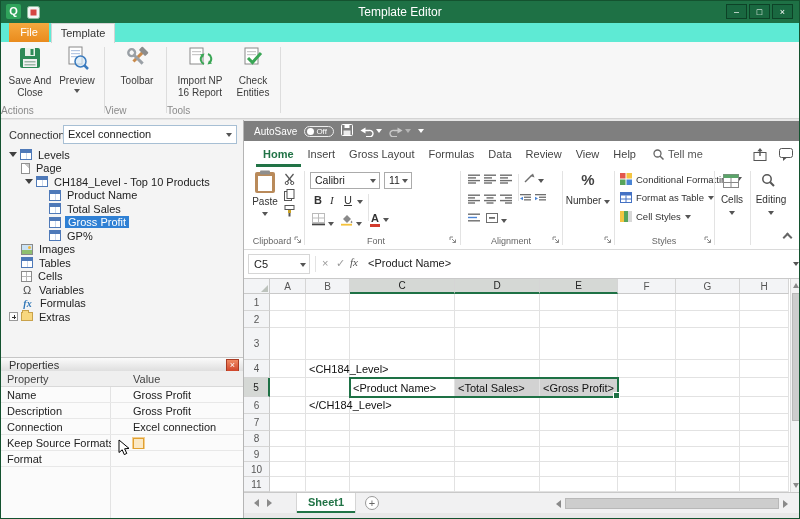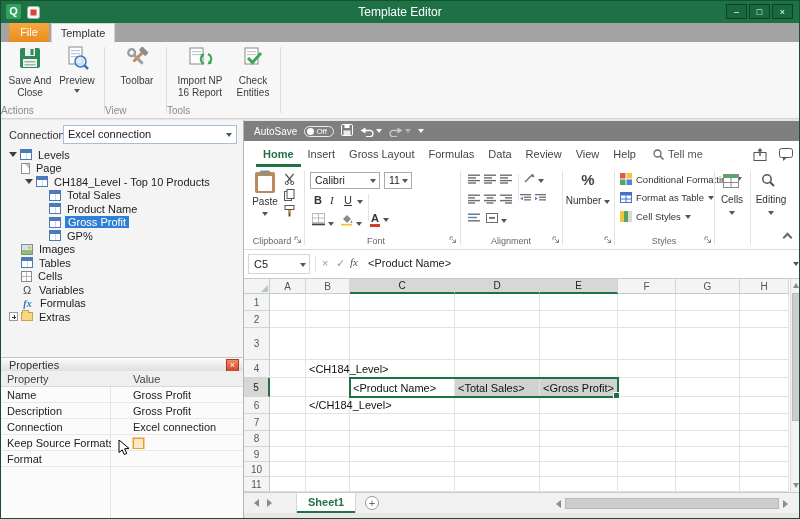--- a/index.html
+++ b/index.html
@@ -9,21 +9,21 @@
 
   
   .tb { position:absolute; left:0; top:0; width:100%; height:22px; background:#1E7145; }
   .tb-title { position:absolute; left:0; right:0; top:4px; text-align:center; color:#fff; font-size:12px; }
   .tb-app { position:absolute; left:5px; top:3px; width:15px; height:15px; background:#2FA35B; border-radius:2px; color:#fff; font-size:11px; font-weight:bold; text-align:center; line-height:15px; }
   .tb-save { position:absolute; left:26px; top:4px; }
   .tb-btns { position:absolute; right:6px; top:3px; display:flex; gap:2px; }
   .tb-btn { width:21px; height:15px; background:#196840; border:1px solid #0D4227; color:#fff; font-size:9px; display:flex; align-items:center; justify-content:center; }
 
   
-  .np-tabs { position:absolute; left:0; top:22px; width:100%; height:34px; background:#a3a3a3; border-bottom:1px solid #D4D4D4; }
+  .np-tabs { position:absolute; left:0; top:22px; width:100%; height:34px; background:#5eead4; border-bottom:1px solid #D4D4D4; }
   .file-tab { position:absolute; left:8px; top:0; width:40px; height:19px; background:linear-gradient(#F6A93F,#E98B1D); color:#fff; font-size:11px; text-align:center; line-height:19px; }
   .template-tab { position:absolute; left:50px; top:0; width:64px; height:20px; background:#F7F7F7; border:1px solid #D4D4D4; border-bottom:none; color:#333; font-size:11px; text-align:center; line-height:19px; z-index:2; }
   .np-ribbon { position:absolute; left:0; top:41px; width:100%; height:77px; background:#F7F7F7; border-bottom:1px solid #D4D4D4; }
   .np-btn { position:absolute; top:3px; display:flex; flex-direction:column; align-items:center; font-size:10px; color:#3B3B3B; text-align:center; }
   .np-btn .lbl { white-space:pre-line; line-height:1.15; margin-top:2px; }
   .np-sep { position:absolute; top:5px; bottom:5px; width:1px; background:#DDDDDD; }
   .np-glabel { position:absolute; bottom:2px; font-size:10px; color:#8A8A8A; }
   .car { display:inline-block; width:0; height:0; border-left:3px solid transparent; border-right:3px solid transparent; border-top:4px solid #555; }
   .car.w { border-top-color:#fff; } .car.g { border-top-color:#B5B5B5; }
 
@@ -258,25 +258,25 @@
       <span class="ticon i-page"></span>
       <span class="tlabel">Page</span>
     </div>
     <div class="tree-row" style="padding-left:24px;">
       <span class="tri-exp"></span>
       <span class="ticon i-table"></span>
       <span class="tlabel">CH184_Level - Top 10 Products</span>
     </div>
     <div class="tree-row" style="padding-left:48px;">
       <span class="ticon i-table"></span>
-      <span class="tlabel">Total Sales</span>
+      <span class="tlabel">Product Name</span>
     </div>
     <div class="tree-row" style="padding-left:48px;">
       <span class="ticon i-table"></span>
-      <span class="tlabel">Product Name</span>
+      <span class="tlabel">Total Sales</span>
     </div>
     <div class="tree-row" style="padding-left:48px;">
       <span class="ticon i-table"></span>
       <span class="tlabel sel">Gross Profit</span>
     </div>
     <div class="tree-row" style="padding-left:48px;">
       <span class="ticon i-table"></span>
       <span class="tlabel">GP%</span>
     </div>
     <div class="tree-row" style="padding-left:20px;">

